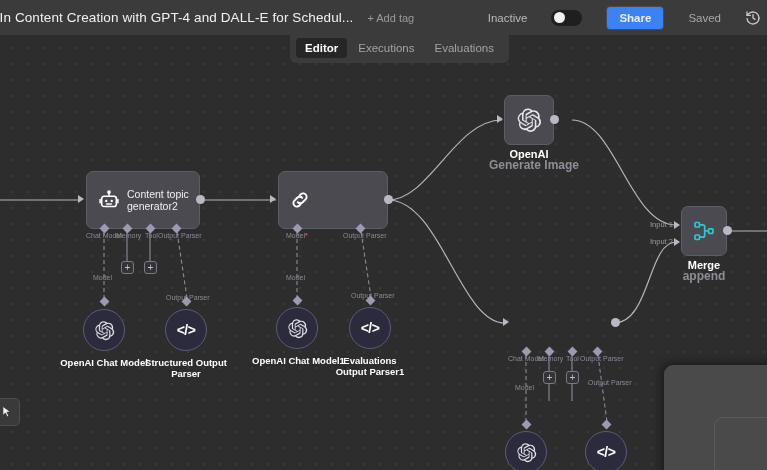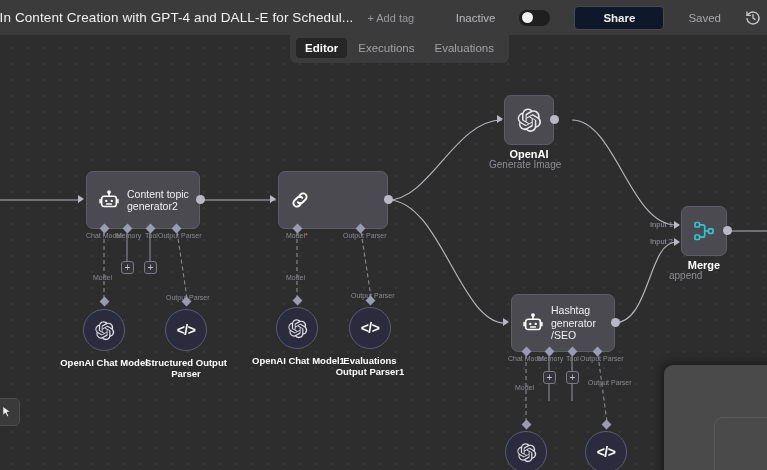--- a/index.html
+++ b/index.html
@@ -34,23 +34,23 @@
   .inactive-label { color: #b9b9bf; font-size: 11.5px; }
   .toggle {
     width: 31px; height: 16px; border-radius: 9px; background: #1f1f1f;
     position: relative; cursor: pointer; display:inline-block;
   }
   .toggle .knob {
     position: absolute; top: 2.2px; left: 2.5px;
     width: 11.5px; height: 11.5px; border-radius: 50%; background: #f0f0f0;
   }
   .share-btn {
-    background: #0f172a; border: 1px solid #4a4a4a; border-radius: 4px;
+    background: #3b82f6; border: 1px solid #4a4a4a; border-radius: 4px;
     color: #ededed; font-size: 11.5px; font-weight: 700;
-    padding: 5px 28px; cursor: pointer;
+    padding: 5px 12px; cursor: pointer;
   }
   .saved-label { color: #a7a7ad; font-size: 11.5px; }
   .hist-icon { width: 16px; height: 16px; color: #c9c9cf; cursor: pointer; display:block; }
 
   
   .tabbar {
     position: absolute; top: 35px; left: 290px;
     background: #3b3b3b; border-radius: 0 0 6px 6px;
     display: flex; align-items: center; gap: 2px;
     padding: 3px 6px 5px 6px; z-index: 41;
@@ -85,23 +85,23 @@
   .node .nlabel {
     color: #f0f0f2; font-size: 10.5px; line-height: 12.5px;
     padding-left: 7px; padding-right: 6px;
   }
   .node-caption {
     position: absolute; text-align: center;
     color: #ffffff; font-size: 11px; line-height: 11px; font-weight: 700;
     white-space: nowrap; pointer-events: none;
   }
   .node-subcaption {
-    position: absolute; 
-    color: #8e8e96; font-size: 10px; line-height: 10px;
-    white-space: nowrap; pointer-events: none;
+    position: absolute; text-align: center;
+    color: #8e8e96; font-size: 12px; line-height: 10px;
+    white-space: nowrap; pointer-events: none; font-weight: bold;
   }
 
   
   .subnode {
     position: absolute; width: 42px; height: 42px; border-radius: 50%;
     background: #2b2b3d; border: 1px solid #5c5c74;
     display: flex; align-items: center; justify-content: center;
     cursor: pointer;
   }
   .subnode-caption {
@@ -332,34 +332,20 @@
         <svg width="26" height="26" viewBox="0 0 24 24" fill="#e6e6ec">
           <path d="M21.6 10.2a5.4 5.4 0 0 0-.46-4.42 5.45 5.45 0 0 0-5.87-2.6A5.4 5.4 0 0 0 11.2 1.4a5.45 5.45 0 0 0-5.2 3.77 5.4 5.4 0 0 0-3.6 2.62 5.45 5.45 0 0 0 .67 6.4 5.4 5.4 0 0 0 .46 4.42 5.45 5.45 0 0 0 5.87 2.6 5.4 5.4 0 0 0 4.07 1.8 5.45 5.45 0 0 0 5.2-3.78 5.4 5.4 0 0 0 3.6-2.62 5.45 5.45 0 0 0-.67-6.4zM13.3 21.4a4.05 4.05 0 0 1-2.6-.94l.13-.07 4.32-2.5a.7.7 0 0 0 .35-.61v-6.1l1.83 1.06a.07.07 0 0 1 .04.05v5.05a4.07 4.07 0 0 1-4.07 4.06zM4.56 17.67a4.04 4.04 0 0 1-.49-2.72l.13.08 4.32 2.49a.7.7 0 0 0 .7 0l5.28-3.05v2.11a.07.07 0 0 1-.03.06l-4.37 2.52a4.07 4.07 0 0 1-5.54-1.49zM3.42 8.5a4.05 4.05 0 0 1 2.12-1.78v5.14a.7.7 0 0 0 .35.6l5.27 3.05-1.83 1.05a.07.07 0 0 1-.06 0L4.9 14.03A4.07 4.07 0 0 1 3.42 8.5zm15 3.49L13.15 8.9l1.83-1.05a.07.07 0 0 1 .07 0l4.37 2.52a4.06 4.06 0 0 1-.63 7.33v-5.14a.7.7 0 0 0-.36-.6zm1.82-2.74l-.13-.08-4.31-2.51a.7.7 0 0 0-.71 0L9.82 9.71V7.6a.07.07 0 0 1 .03-.06l4.37-2.52a4.06 4.06 0 0 1 6.03 4.2zM8.82 13.01L7 11.95a.07.07 0 0 1-.04-.05V6.85a4.06 4.06 0 0 1 6.66-3.12l-.13.07-4.32 2.5a.7.7 0 0 0-.35.6zm1-2.14l2.35-1.36 2.35 1.36v2.71l-2.35 1.36-2.35-1.36z"></path>
         </svg>
       </span>
     </div>
     <span class="port-in" style="left:497px; top:80px;"></span>
     <span class="port-out" style="left:550px; top:80px;"></span>
     <span class="node-caption" style="left:489px; top:114px; width:80px;">OpenAI</span>
     <span class="node-subcaption" style="left:489px; top:125px; width:80px;">Generate Image</span>
 
-    <div class="node" style="left:511px; top:259px; width:104px; height:58px;">
-      <span class="nicon" style="margin-left:10px;">
-        <svg width="22" height="22" viewBox="0 0 24 24" fill="none" stroke="#ffffff" stroke-width="1.7" stroke-linecap="round" stroke-linejoin="round">
-          <rect x="4" y="8" width="16" height="11" rx="2.5"></rect>
-          <path d="M12 8V4.5"></path>
-            <circle cx="12" cy="3.3" r="1.2" fill="#ffffff"></circle>
-          <circle cx="9" cy="13" r="1.3" fill="#ffffff" stroke="none"></circle>
-          <circle cx="15" cy="13" r="1.3" fill="#ffffff" stroke="none"></circle>
-          <path d="M9.5 16.3h5"></path>
-          <path d="M2.3 11.5v3.5M21.7 11.5v3.5"></path>
-        </svg>
-      </span>
-      <span class="nlabel">Hashtag generator /SEO</span>
-    </div>
     <span class="port-in" style="left:503px; top:283px;"></span>
     <span class="port-out" style="left:611px; top:283px;"></span>
     <span class="port-diamond" style="left:523px; top:313px;"></span>
     <span class="port-diamond" style="left:546px; top:313px;"></span>
     <span class="port-diamond" style="left:569px; top:313px;"></span>
     <span class="port-diamond" style="left:594px; top:313px;"></span>
     <span class="conn-label" style="left:508px; top:319px;">Chat Model</span>
     <span class="conn-label" style="left:538px; top:319px;">Memory</span>
     <span class="conn-label" style="left:566px; top:319px;">Tool</span>
     <span class="conn-label" style="left:580px; top:319px;">Output Parser</span>

